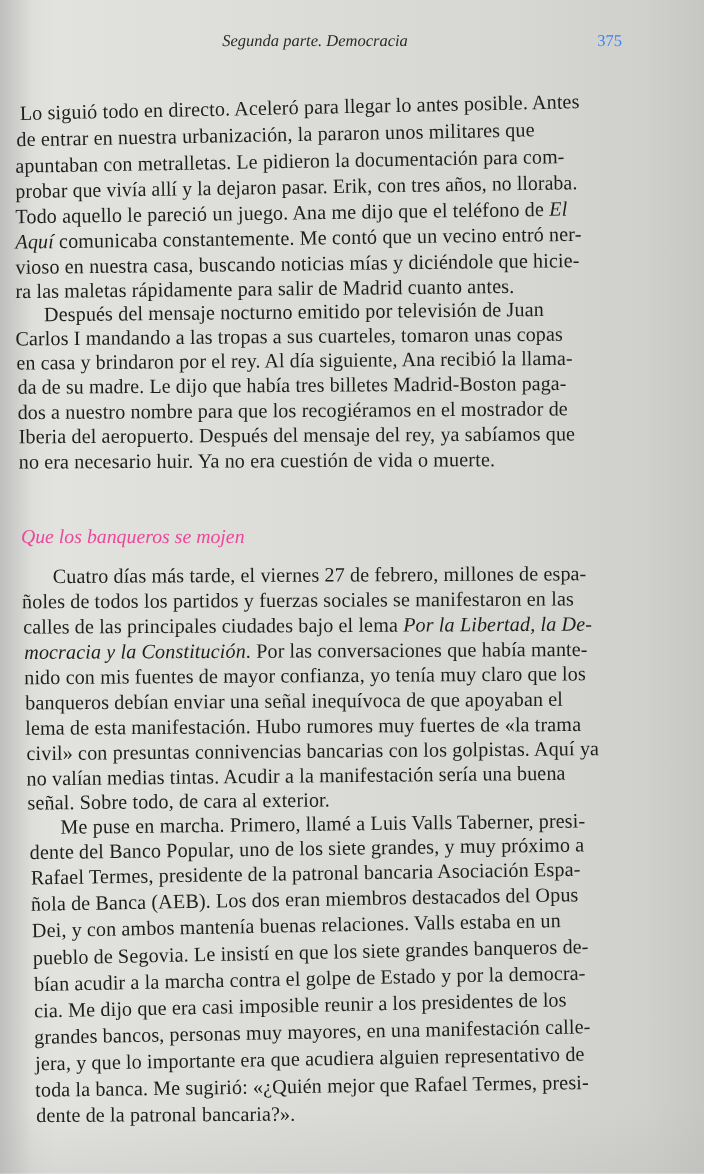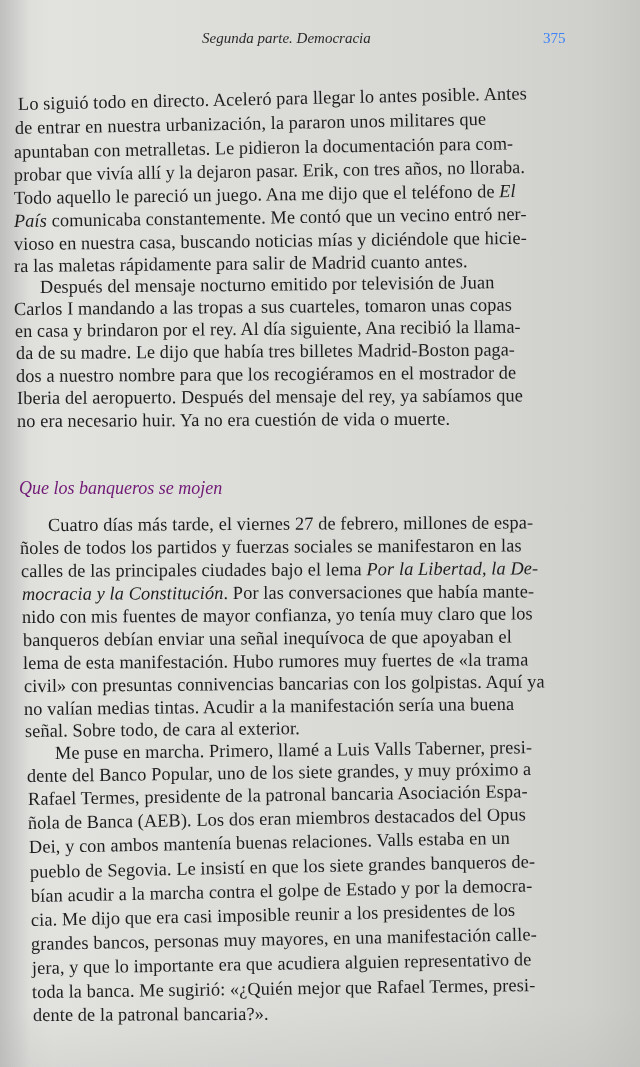--- a/index.html
+++ b/index.html
@@ -33,41 +33,41 @@
   .line {
     position: absolute; white-space: nowrap;
     font-family: "Liberation Serif", serif;
     font-size: 18.5px; letter-spacing: 0.1px;
     transform-origin: left center;
   }
   .it { font-style: italic; }
   .section-title {
     position: absolute; left: 19px; top: 478px;
     font-family: "Liberation Serif", serif; font-style: italic;
-    font-size: 18px; color: #701a75;
+    font-size: 18px; color: #ec4899;
   }
 </style>
 </head>
 <body>
 
 <div class="shade-left"></div>
 <div class="shade-bottom"></div>
 
 <div class="header">
   <span class="running-head">Segunda parte. Democracia</span>
   <span class="page-number">375</span>
 </div>
 
 <div>
   <div class="line" style="left:18px; top:94px; transform:rotate(-1.2deg) scaleX(0.99);">Lo siguió todo en directo. Aceleró para llegar lo antes posible. Antes</div>
   <div class="line" style="left:15px; top:118px; transform:rotate(-1.1deg) scaleX(0.99);">de entrar en nuestra urbanización, la pararon unos militares que</div>
   <div class="line" style="left:14px; top:142px; transform:rotate(-1.0deg) scaleX(0.98);">apuntaban con metralletas. Le pidieron la documentación para com-</div>
   <div class="line" style="left:14px; top:165px; transform:rotate(-0.9deg) scaleX(0.97);">probar que vivía allí y la dejaron pasar. Erik, con tres años, no lloraba.</div>
   <div class="line" style="left:14px; top:188px; transform:rotate(-0.8deg) scaleX(0.99);"><span>Todo aquello le pareció un juego. Ana me dijo que el teléfono de</span> <span class="it">El</span></div>
-  <div class="line" style="left:14px; top:211px; transform:rotate(-0.8deg) scaleX(0.99);"><span class="it">País</span> <span>comunicaba constantemente. Me contó que un vecino entró ner-</span></div>
+  <div class="line" style="left:14px; top:211px; transform:rotate(-0.8deg) scaleX(0.99);"><span class="it">Aquí</span> <span>comunicaba constantemente. Me contó que un vecino entró ner-</span></div>
   <div class="line" style="left:14px; top:234px; transform:rotate(-0.7deg) scaleX(0.99);">vioso en nuestra casa, buscando noticias mías y diciéndole que hicie-</div>
   <div class="line" style="left:14px; top:256px; transform:rotate(-0.6deg) scaleX(0.99);">ra las maletas rápidamente para salir de Madrid cuanto antes.</div>
   <div class="line" style="left:40px; top:277px; transform:rotate(-0.6deg) scaleX(0.99);">Después del mensaje nocturno emitido por televisión de Juan</div>
   <div class="line" style="left:14px; top:299px; transform:rotate(-0.5deg) scaleX(0.99);">Carlos I mandando a las tropas a sus cuarteles, tomaron unas copas</div>
   <div class="line" style="left:15px; top:321px; transform:rotate(-0.5deg) scaleX(0.98);">en casa y brindaron por el rey. Al día siguiente, Ana recibió la llama-</div>
   <div class="line" style="left:16px; top:343px; transform:rotate(-0.4deg) scaleX(0.98);">da de su madre. Le dijo que había tres billetes Madrid-Boston paga-</div>
   <div class="line" style="left:16px; top:366px; transform:rotate(-0.4deg) scaleX(0.99);">dos a nuestro nombre para que los recogiéramos en el mostrador de</div>
   <div class="line" style="left:17px; top:388px; transform:rotate(-0.3deg) scaleX(0.99);">Iberia del aeropuerto. Después del mensaje del rey, ya sabíamos que</div>
   <div class="line" style="left:17px; top:411px; transform:rotate(-0.3deg) scaleX(0.99);">no era necesario huir. Ya no era cuestión de vida o muerte.</div>
 </div>

